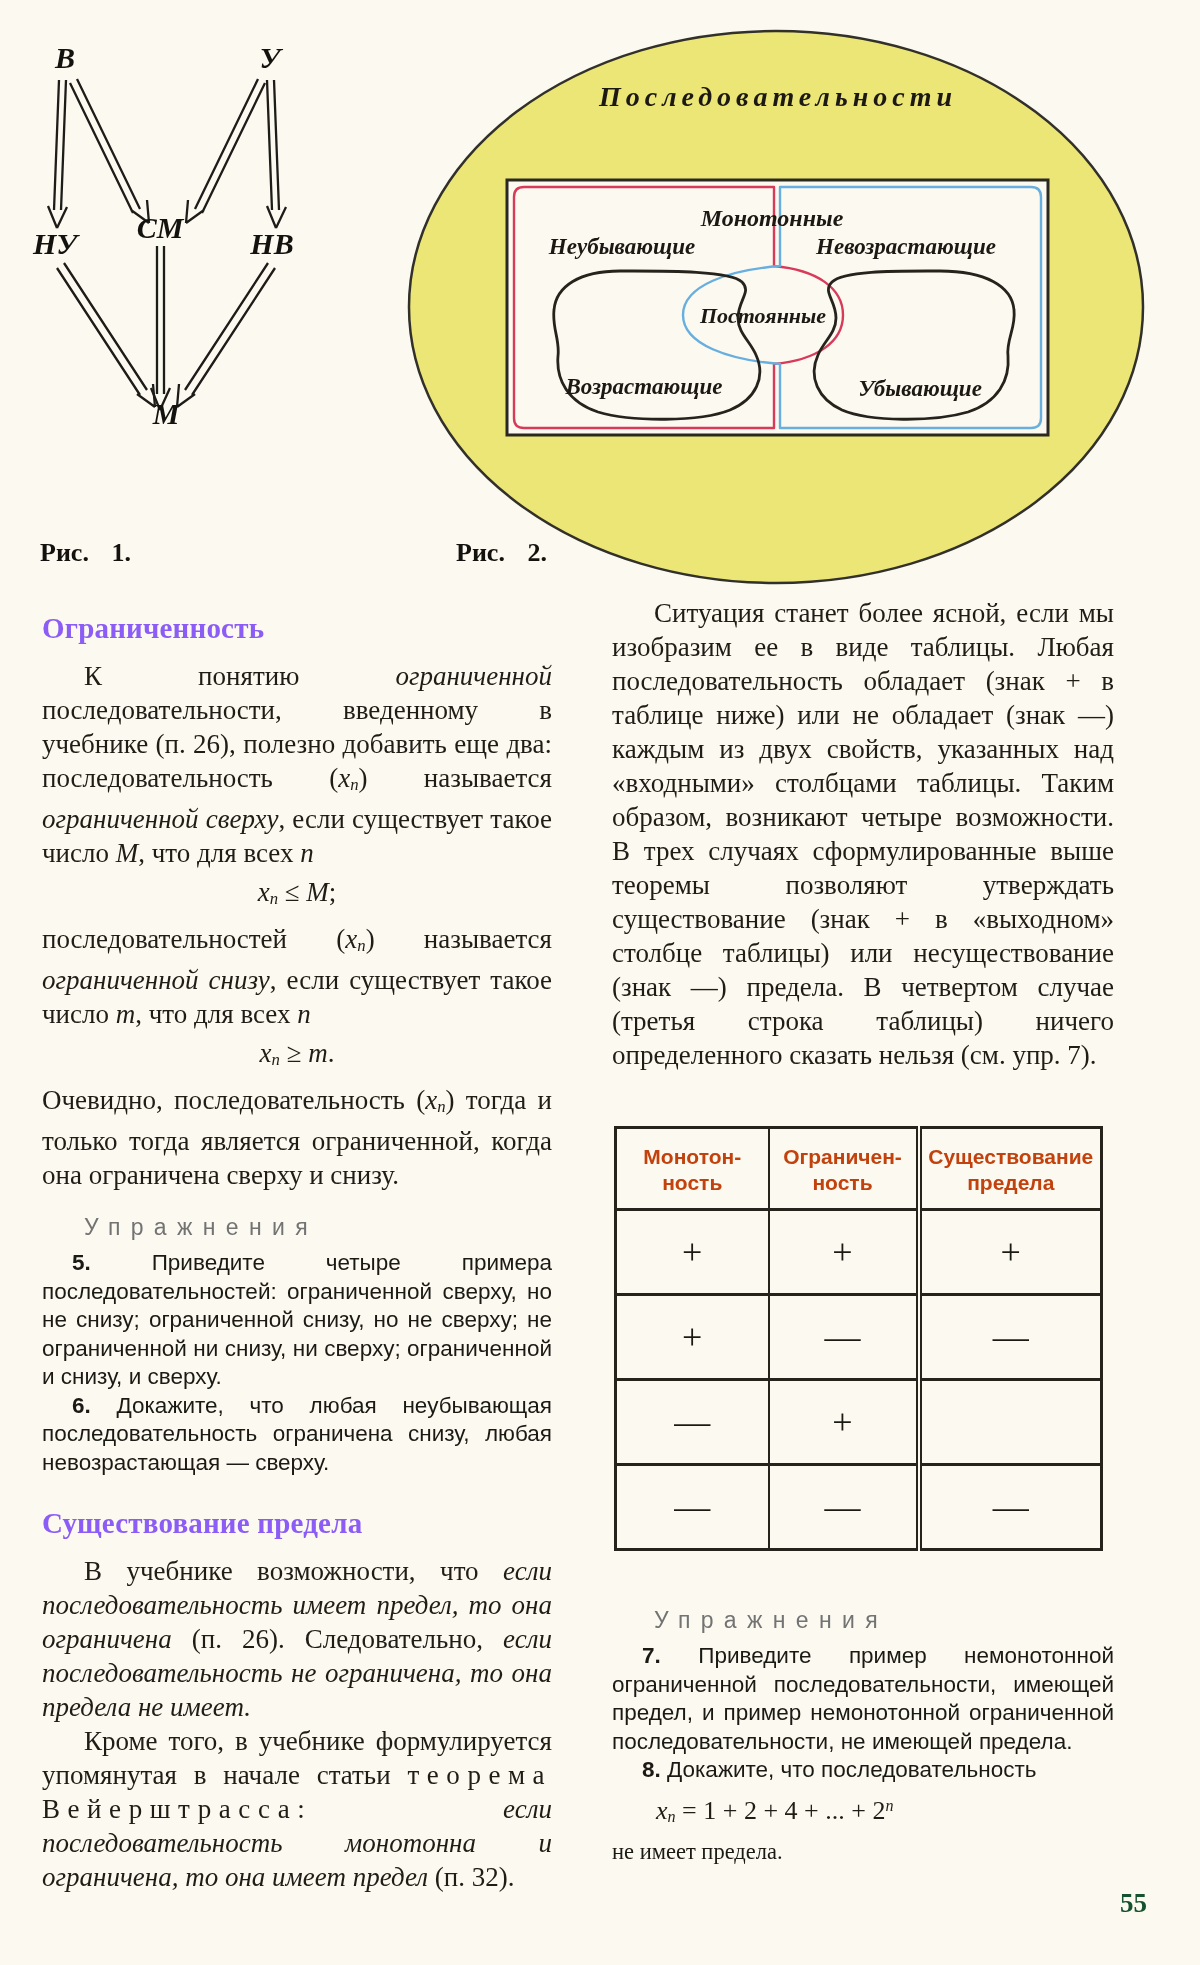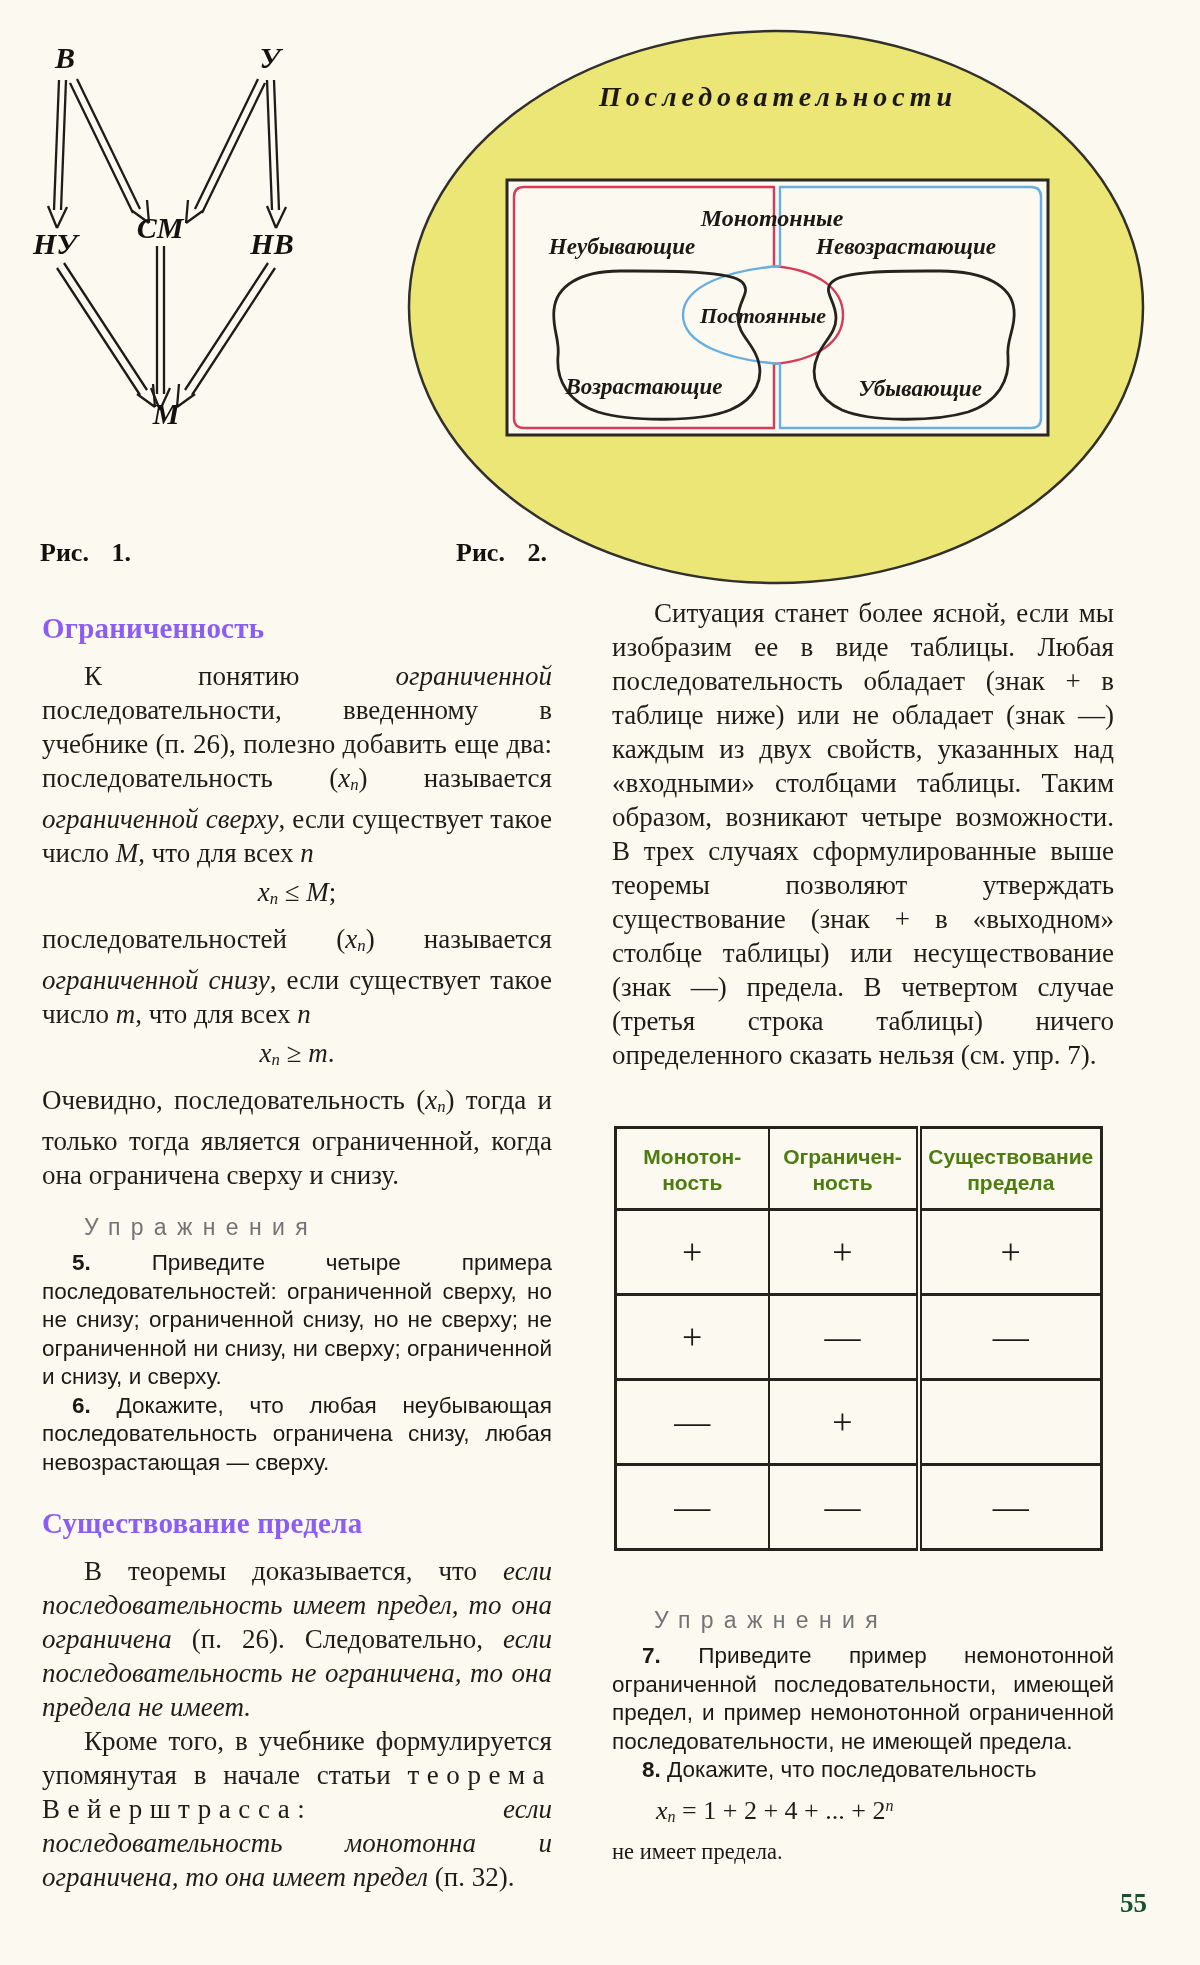--- a/index.html
+++ b/index.html
@@ -26,21 +26,21 @@
   .ls{letter-spacing:.28em;}
   .ex-title{font-family:"Liberation Sans",sans-serif; font-size:23px; letter-spacing:.45em; margin:22px 0 8px 0; text-indent:42px; color:#737373;}
   p.ex{font-family:"Liberation Sans",sans-serif; font-size:22.5px; line-height:28.5px; text-align:justify; margin:0; text-indent:30px; color:#1b1914;}
   p.ex.noind{text-indent:0;font-family:Liberation Serif, serif;}
   .ex-formula{font-family:"Liberation Serif",serif; font-size:26px; line-height:30px; margin:6px 0 6px 0; padding-left:44px; text-align:left;}
   table.tbl{
     border-collapse:collapse; border:3px solid #26231d; margin:54px 0 0 2px;
     table-layout:fixed; width:486px; font-family:"Liberation Sans",sans-serif;
   }
   .tbl th{font-size:21px; font-weight:bold; line-height:1.22; padding:15px 4px 13px 4px;
-          border-bottom:3px solid #26231d; color:#4d7c0f; text-align:center; vertical-align:middle;}
+          border-bottom:3px solid #26231d; color:#c2410c; text-align:center; vertical-align:middle;}
   .tbl th,.tbl td{border-left:2px solid #26231d;}
   .tbl th:first-child,.tbl td:first-child{border-left:none;}
   .tbl th.c3,.tbl td.c3{border-left:6px double #26231d;}
   .tbl td{border-top:3px solid #26231d; height:80px; text-align:center; vertical-align:middle;
           font-family:"Liberation Serif",serif; font-size:36px; font-weight:400; color:#1b1914;}
   .pageno{position:absolute; left:1120px; top:1888px; font-size:27px; font-weight:bold; color:#14532d;}
 </style>
 </head>
 <body>
 
@@ -110,21 +110,21 @@
     <h2 class="head">Ограниченность</h2>
     <p class="body ind"><span>К понятию </span><span class="it">ограниченной</span><span> последовательности, введенному в учебнике (п. 26), полезно добавить еще два: последовательность (</span><span class="it">x</span><span class="it sub">n</span><span>) называется </span><span class="it">ограниченной сверху</span><span>, если существует такое число </span><span class="it">M</span><span>, что для всех </span><span class="it">n</span></p>
     <div class="formula"><span class="it">x</span><span class="it sub">n</span><span> ≤ </span><span class="it">M</span><span>;</span></div>
     <p class="body"><span>последовательностей (</span><span class="it">x</span><span class="it sub">n</span><span>) называется </span><span class="it">ограниченной снизу</span><span>, если существует такое число </span><span class="it">m</span><span>, что для всех </span><span class="it">n</span></p>
     <div class="formula"><span class="it">x</span><span class="it sub">n</span><span> ≥ </span><span class="it">m</span><span>.</span></div>
     <p class="body"><span>Очевидно, последовательность (</span><span class="it">x</span><span class="it sub">n</span><span>) тогда и только тогда является ограниченной, когда она ограничена сверху и снизу.</span></p>
     <div class="ex-title">Упражнения</div>
     <p class="ex"><span class="bd">5. </span><span>Приведите четыре примера последовательностей: ограниченной сверху, но не снизу; ограниченной снизу, но не сверху; не ограниченной ни снизу, ни сверху; ограниченной и снизу, и сверху.</span></p>
     <p class="ex"><span class="bd">6. </span><span>Докажите, что любая неубывающая последовательность ограничена снизу, любая невозрастающая — сверху.</span></p>
     <h2 class="head head2">Существование предела</h2>
-    <p class="body ind"><span>В теоремы доказывается, что </span><span class="it">если последовательность имеет предел, то она ограничена</span><span> (п. 26). Следовательно, </span><span class="it">если последовательность не ограничена, то она предела не имеет.</span></p>
+    <p class="body ind"><span>В учебнике возможности, что </span><span class="it">если последовательность имеет предел, то она ограничена</span><span> (п. 26). Следовательно, </span><span class="it">если последовательность не ограничена, то она предела не имеет.</span></p>
     <p class="body ind"><span>Кроме того, в учебнике формулируется упомянутая в начале статьи </span><span class="ls">теорема Вейерштрасса:</span><span> </span><span class="it">если последовательность монотонна и ограничена, то она имеет предел</span><span> (п. 32).</span></p>
   </div>
 
   <div class="col col-right">
     <p class="body ind"><span>Ситуация станет более ясной, если мы изобразим ее в виде таблицы. Любая последовательность обладает (знак + в таблице ниже) или не обладает (знак —) каждым из двух свойств, указанных над «входными» столбцами таблицы. Таким образом, возникают четыре возможности. В трех случаях сформулированные выше теоремы позволяют утверждать существование (знак + в «выходном» столбце таблицы) или несуществование (знак —) предела. В четвертом случае (третья строка таблицы) ничего определенного сказать нельзя (см. упр. 7).</span></p>
 
     <table class="tbl">
       <colgroup>
           <col style="width:153px">
           <col style="width:150px">

